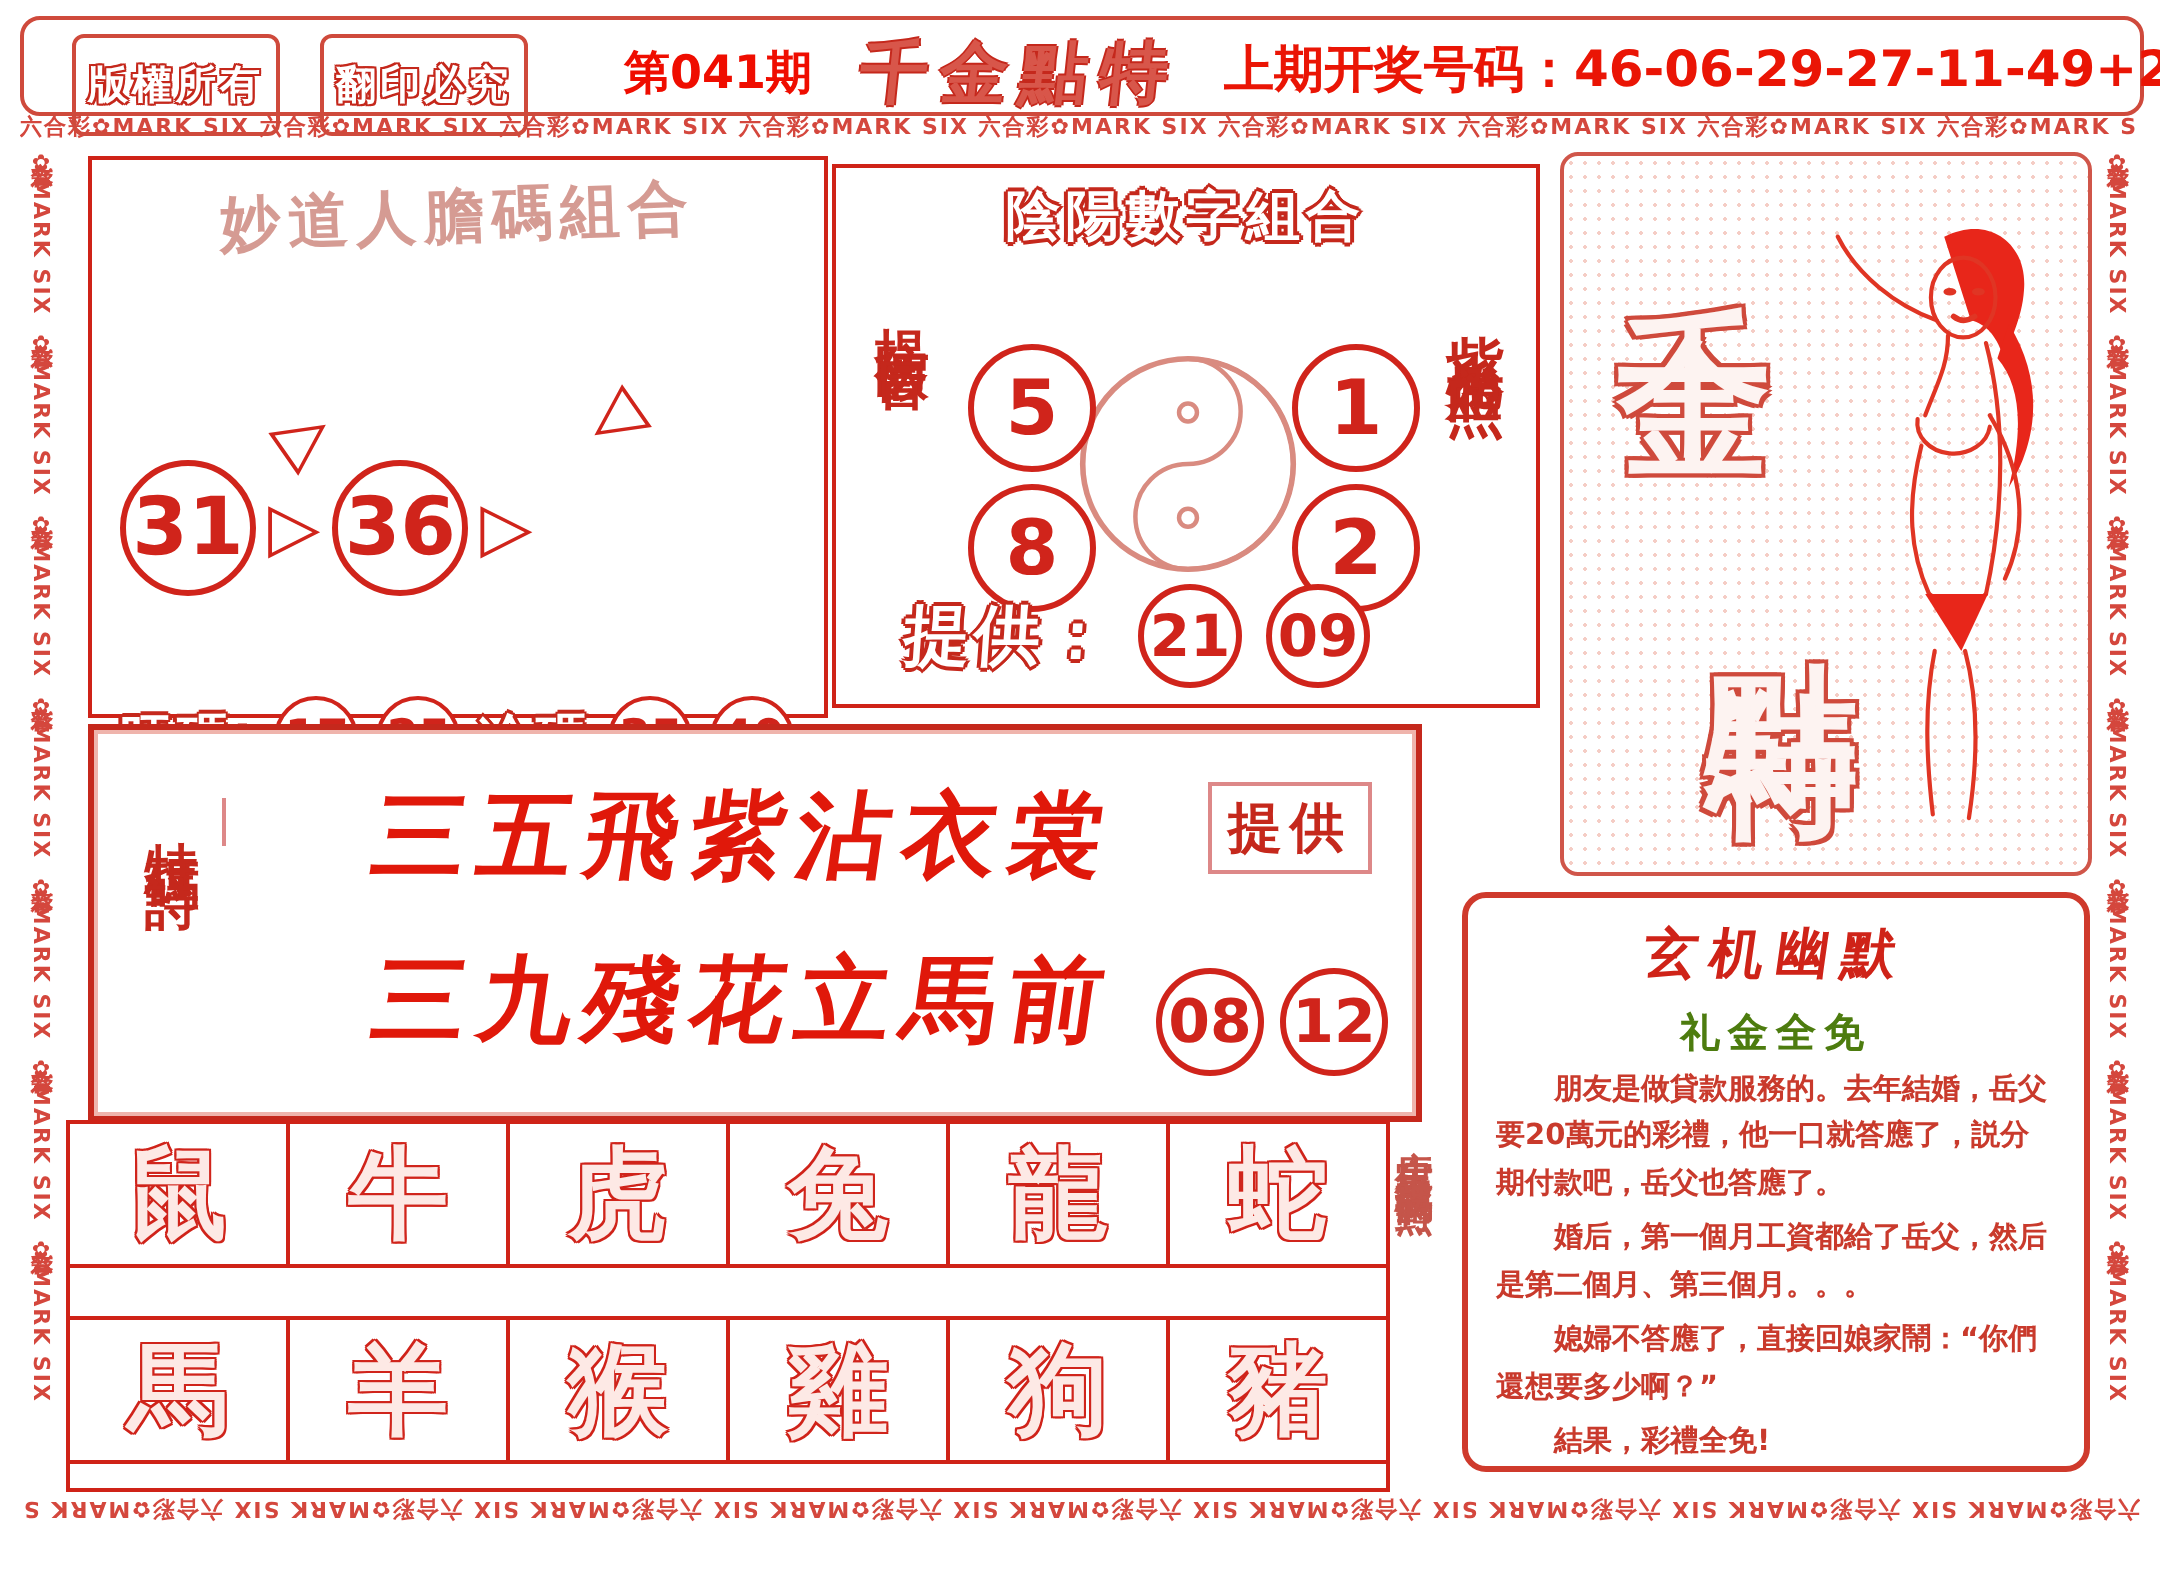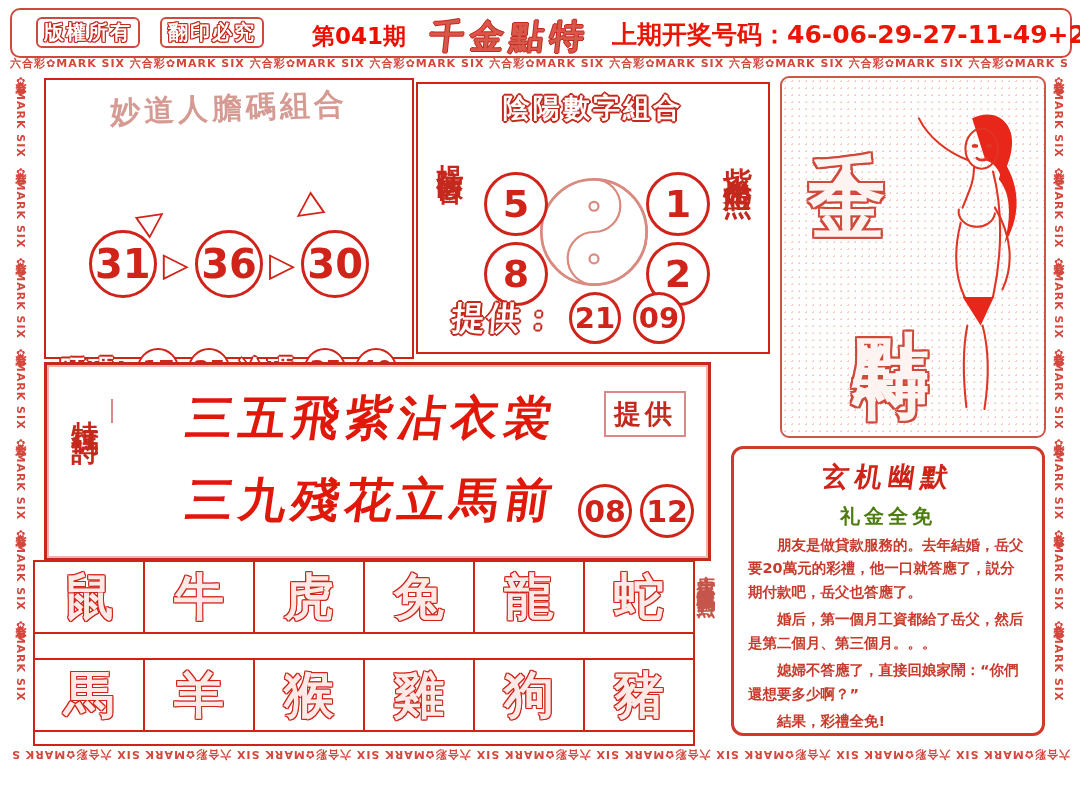--- a/index.html
+++ b/index.html
@@ -8,21 +8,21 @@
   .serif{font-family:"DejaVu Serif","Liberation Serif",serif;}
   
   .strip{position:absolute;color:#d4473d;font-size:11px;font-weight:bold;white-space:nowrap;
          overflow:hidden;letter-spacing:1px;line-height:16px;}
   .strip.h{left:10px;width:1060px;height:16px;}
   .strip.v{top:72px;height:670px;width:16px;writing-mode:vertical-rl;letter-spacing:1px;}
   #strip-bottom{transform:rotate(180deg);}
   
   #header{position:absolute;left:10px;top:8px;width:1058px;height:46px;
           border:2px solid #cf4a3c;border-radius:10px;}
-  .stamp{position:absolute;top:7px;border:2px solid #cf4a3c;border-radius:6px;padding:0 6px;
+  .stamp{position:absolute;top:7px;border:2px solid #cf4a3c;border-radius:6px;padding:10px 6px;
          font-size:20px;font-weight:bold;color:#fff;letter-spacing:2px;
          text-shadow:-1px 0 #c5281c,1px 0 #c5281c,0 -1px #c5281c,0 1px #c5281c,
                      -1px -1px #c5281c,1px 1px #c5281c,1px -1px #c5281c,-1px 1px #c5281c;}
   #issue{position:absolute;left:300px;top:11px;font-size:23px;font-weight:bold;color:#ef0d00;}
   #main-title{position:absolute;left:418px;top:4px;font-size:34px;font-weight:bold;color:#d8564a;
               letter-spacing:6px;transform:skewX(-6deg);
               text-shadow:-1px 0 #c5281c,1px 0 #c5281c,0 -1px #c5281c,0 1px #c5281c;}
   #lastdraw{position:absolute;left:600px;top:8px;font-size:25px;font-weight:bold;color:#ea1505;white-space:nowrap;}
   
   .redbox{position:absolute;border:2px solid #cf2318;background:#fff;}
@@ -32,21 +32,21 @@
           text-shadow:-2px 0 #c5281c,2px 0 #c5281c,0 -2px #c5281c,0 2px #c5281c,
                       -1px -1px #c5281c,1px 1px #c5281c,1px -1px #c5281c,-1px 1px #c5281c;}
   
   #box1{left:44px;top:78px;width:366px;height:277px;}
   #box1-title{position:absolute;left:0;right:0;top:8px;text-align:center;font-size:30px;
               color:#c87a70;letter-spacing:4px;font-weight:bold;transform:rotate(-2deg);opacity:.75;}
   #circle-11{position:absolute;left:152px;top:58px;width:62px;height:62px;font-size:40px;}
   .tri{position:absolute;color:#d0241b;font-size:34px;}
   #tri-left{left:92px;top:118px;transform:rotate(-35deg);}
   #tri-right{left:250px;top:112px;transform:rotate(145deg);}
-  #num-row{position:absolute;left:0;right:0;top:150px;display:flex;justify-content:center;
+  #num-row{position:absolute;left:14px;right:0;top:150px;display:flex;
            align-items:center;gap:6px;}
   #num-row .circle{width:62px;height:62px;font-size:40px;}
   #hotcold{position:absolute;left:14px;right:8px;top:232px;display:flex;align-items:center;gap:9px;margin-top:36px;}
   #hotcold .circle{width:38px;height:38px;font-size:23px;border-width:2px;}
   #hotcold .outline-label{font-size:26px;letter-spacing:2px;}
   
   #box2{left:416px;top:82px;width:350px;height:268px;}
   #box2-title{position:absolute;left:0;right:0;top:6px;text-align:center;font-size:27px;letter-spacing:3px;}
   .vlabel{position:absolute;writing-mode:vertical-rl;color:#c5281c;font-weight:bold;}
   #fake-warn{left:14px;top:58px;font-size:27px;letter-spacing:6px;}
@@ -115,21 +115,20 @@
 
 <div class="redbox" id="box1">
   <div id="box1-title" class="serif">妙道人膽碼組合</div>
   <span class="tri" id="tri-left">▷</span>
   <span class="tri" id="tri-right">▷</span>
   <div id="num-row">
     <span class="circle">31</span>
     <span class="tri" style="position:static">▷</span>
     <span class="circle">36</span>
     <span class="tri" style="position:static">▷</span>
-    <span class="circle">30</span>
   </div>
   <div id="hotcold">
     <span class="outline-label">旺碼:</span>
     <span class="circle">17</span>
     <span class="circle">25</span>
     <span class="outline-label">冷碼</span>
     <span class="circle">35</span>
     <span class="circle">40</span>
   </div>
 </div>

